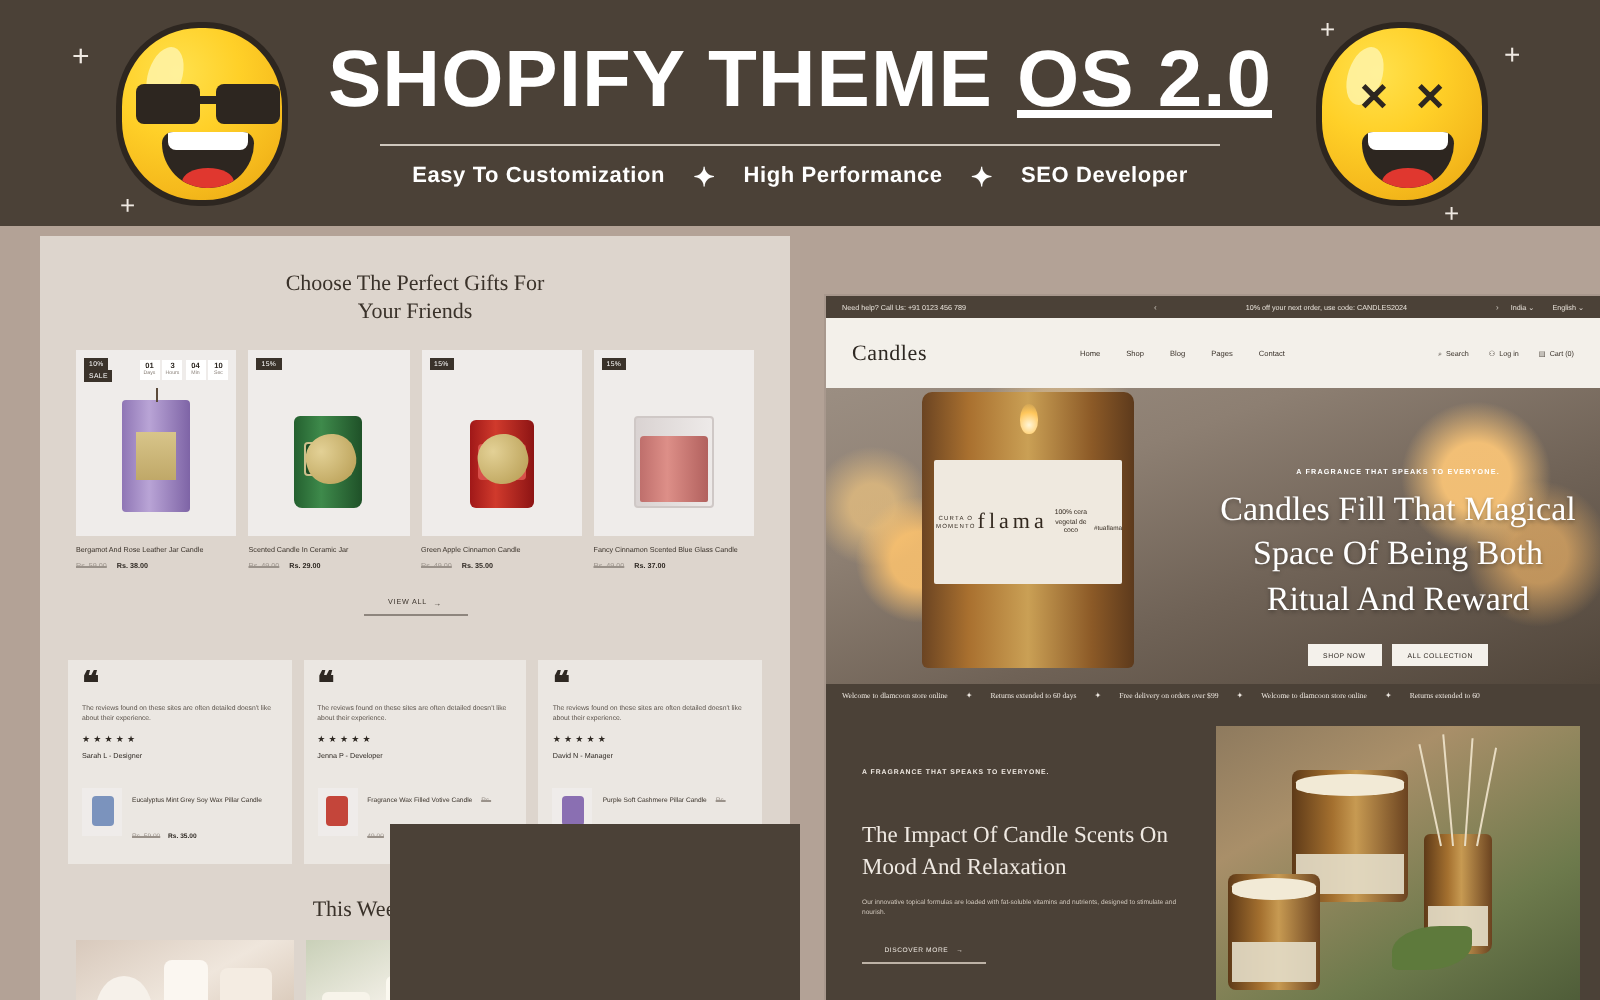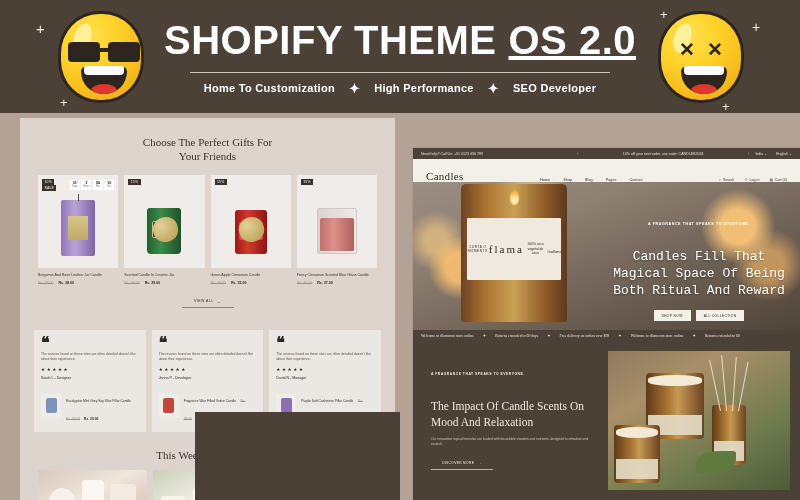--- a/index.html
+++ b/index.html
@@ -197,21 +197,21 @@
   }
   .ann-bar {
     height:11px; background:#4b4137; display:flex; align-items:center;
     padding:0 8px; color:#e8e2da; font-size:3.6px; gap:6px;
   }
   .ann-left { width:150px; display:flex; align-items:center; gap:4px;}
   .ann-mid { flex:1; display:flex; align-items:center; justify-content:center; gap:5px;}
   .ann-right { display:flex; gap:9px; }
   .ann-arrow { font-size:4px; opacity:.75; }
   .site-head {
-    height:23px; background:#f3f0ea; display:flex; align-items:flex-end;
+    height:35px; background:#f3f0ea; display:flex; align-items:center;
     padding:0 13px;
   }
   .logo { font-family:"Liberation Serif", serif; font-size:11px; color:#2e2822; letter-spacing:.3px; }
   .site-nav { flex:1; display:flex; justify-content:center; gap:13px; }
   .site-nav a { font-size:3.8px; color:#3a322a; text-decoration:none; }
   .site-actions { display:flex; gap:10px; align-items:center; }
   .site-actions span { font-size:3.6px; color:#3a322a; display:flex; gap:2px; align-items:center;}
   .ic { font-size:5px; }
 
   .hero {
@@ -242,22 +242,22 @@
   }
   .bl-top { font-size:3px; letter-spacing:.6px; }
   .bl-main { font-family:"Liberation Serif", serif; font-size:11px; letter-spacing:2px; margin:2px 0; }
   .bl-sub { font-size:3.4px; line-height:1.45; }
   .bl-tag { font-size:3.2px; margin-top:5px; }
   .hero-copy {
     position:absolute; right:10px; top:40px; width:182px; text-align:center; color:#fff;
   }
   .hero-eyebrow { font-size:3.6px; letter-spacing:.6px; font-weight:bold; }
   .hero-h1 {
-    font-family:Liberation Mono, monospace; font-size:13px; line-height:1.32;
-    margin-top:22px; text-shadow:0 1px 2px rgba(0,0,0,.35);
+    font-family:Liberation Serif, serif; font-size:17px; line-height:1.32;
+    margin-top:6px; text-shadow:0 1px 2px rgba(0,0,0,.35);
   }
   .hero-btns { display:flex; gap:5px; justify-content:center; margin-top:11px; }
   .hbtn { background:#f4f1eb; color:#2e2822; font-size:3.4px; padding:3.5px 8px; letter-spacing:.3px; }
 
   .marquee {
     height:11px; background:#4b4137; display:flex; align-items:center;
     gap:9px; padding:0 8px; color:#efe9e2; font-size:3.8px;
     font-family:"Liberation Serif", serif; overflow:hidden; white-space:nowrap;
   }
   .mq-sep { font-size:4px; }
@@ -327,21 +327,21 @@
       </span>
     </div>
 
     <div class="banner-inner">
       <div class="headline-wrap">
         <div class="headline">
           <span>Shopify Theme</span><span class="os">OS 2.0</span>
         </div>
         <div class="rule"></div>
         <div class="sub-row">
-          <span>Home To Customization</span>
+          <span>Easy To Customization</span>
           <span class="spark">✦</span>
           <span>High Performance</span>
           <span class="spark">✦</span>
           <span>SEO Developer</span>
         </div>
       </div>
     </div>
   </div>
 
   <div class="body-area">

